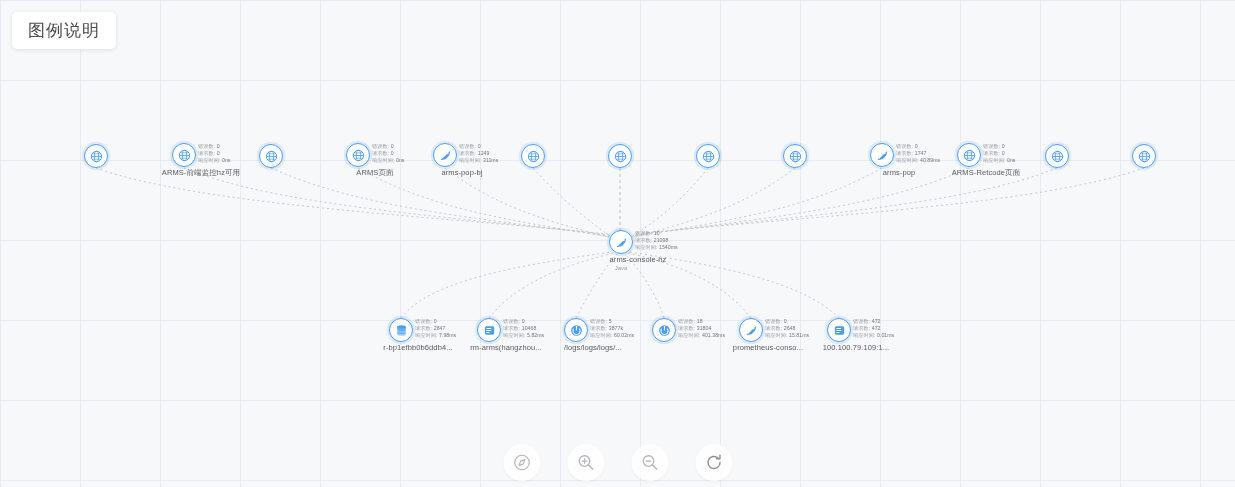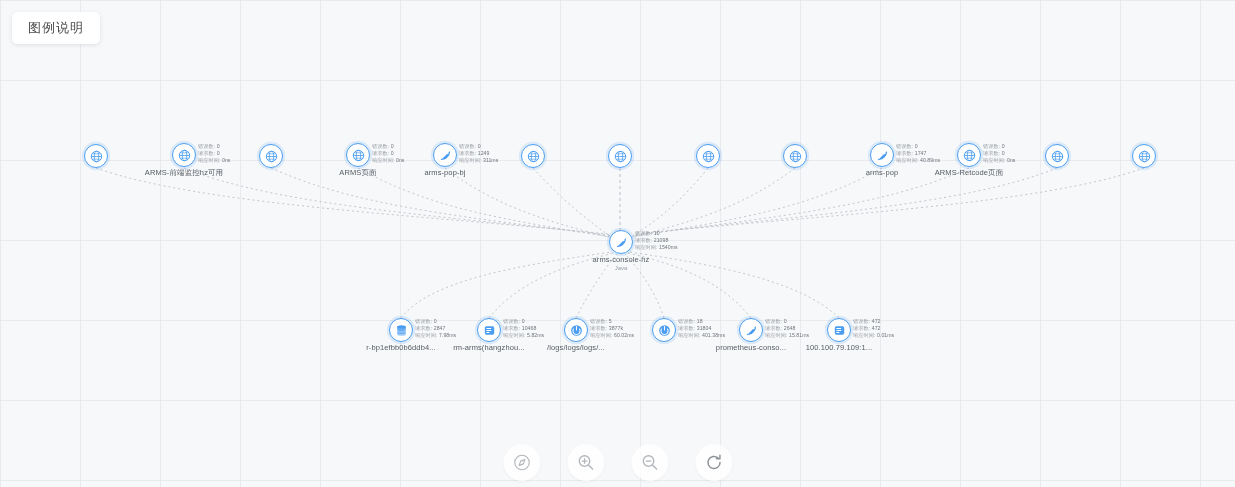--- a/index.html
+++ b/index.html
@@ -31,21 +31,21 @@
   }
 
   
   #legend-button {
     position: absolute;
     left: 12px;
     top: 12px;
     background: #ffffff;
     border-radius: 5px;
     padding: 7px 16px;
-    font-size: 13px;
+    font-size: 17px;
     color: #4a4a4a;
     letter-spacing: 1px;
     box-shadow: 0 1px 4px rgba(0,0,0,0.10);
     cursor: pointer;
     user-select: none;
     z-index: 40;
   }
 
   
   #edges-layer {
@@ -87,21 +87,21 @@
     align-items: center;
     justify-content: center;
     cursor: pointer;
     box-sizing: border-box;
   }
   .node-circle svg { display: block; }
 
   .node-label {
     position: absolute;
     top: 13px;
-    left: 0;
+    left: 17px;
     transform: translateX(-50%);
     white-space: nowrap;
     font-size: 7.5px;
     color: #555b63;
     line-height: 10px;
     letter-spacing: 0.1px;
     cursor: pointer;
   }
   .node-sublabel {
     position: absolute;

